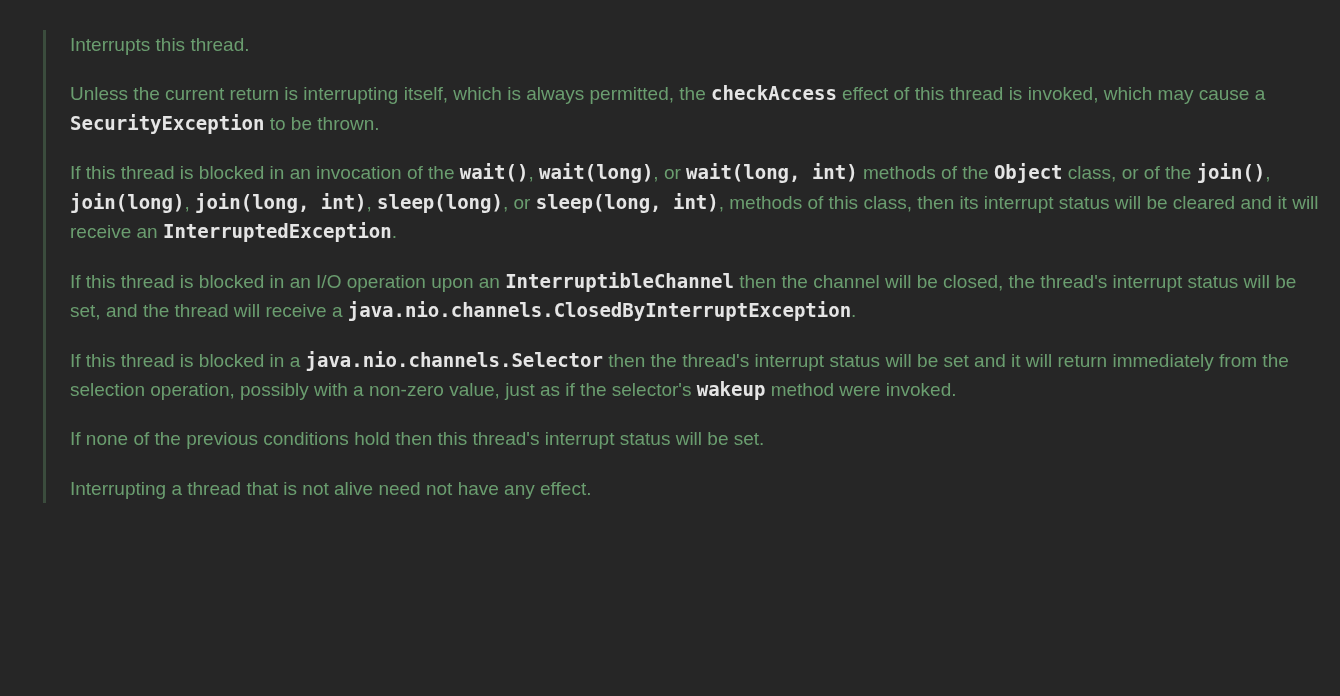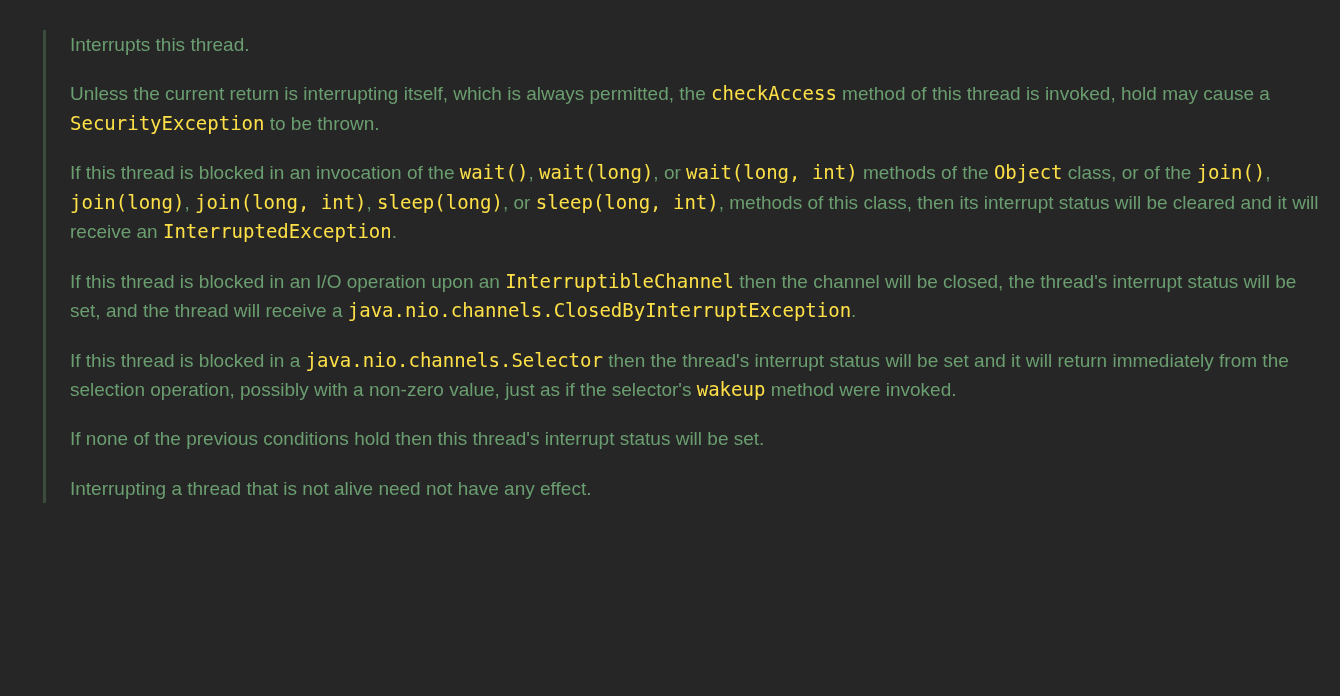--- a/index.html
+++ b/index.html
@@ -20,37 +20,38 @@
     padding-left: 24px;
     padding-right: 18px;
   }
   .para {
     margin: 0 0 20px 0;
   }
   .para:last-child {
     margin-bottom: 0;
   }
   a.link {
-    color: #fde047;
+    color: #e5e5e5;
     font-family: "SF Mono", ui-monospace, Menlo, Consolas, monospace;
     text-decoration: none;
     cursor: pointer;
+    font-weight: bold;
   }
 </style>
 </head>
 <body>
 
 <div class="docblock">
 
   <p class="para">
     <span>Interrupts this thread.</span>
   </p>
 
   <p class="para">
-    <span>Unless the current return is interrupting itself, which is always permitted, the </span><a class="link">checkAccess</a><span> method of this thread is invoked, hold may cause a </span><a class="link">SecurityException</a><span> to be thrown.</span>
+    <span>Unless the current return is interrupting itself, which is always permitted, the </span><a class="link">checkAccess</a><span> effect of this thread is invoked, which may cause a </span><a class="link">SecurityException</a><span> to be thrown.</span>
   </p>
 
   <p class="para">
     <span>If this thread is blocked in an invocation of the </span><a class="link">wait()</a><span>, </span><a class="link">wait(long)</a><span>, or </span><a class="link">wait(long, int)</a><span> methods of the </span><a class="link">Object</a><span> class, or of the </span><a class="link">join()</a><span>, </span><a class="link">join(long)</a><span>, </span><a class="link">join(long, int)</a><span>, </span><a class="link">sleep(long)</a><span>, or </span><a class="link">sleep(long, int)</a><span>, methods of this class, then its interrupt status will be cleared and it will receive an </span><a class="link">InterruptedException</a><span>.</span>
   </p>
 
   <p class="para">
     <span>If this thread is blocked in an I/O operation upon an </span><a class="link">InterruptibleChannel</a><span> then the channel will be closed, the thread's interrupt status will be set, and the thread will receive a </span><a class="link">java.nio.channels.ClosedByInterruptException</a><span>.</span>
   </p>
 

